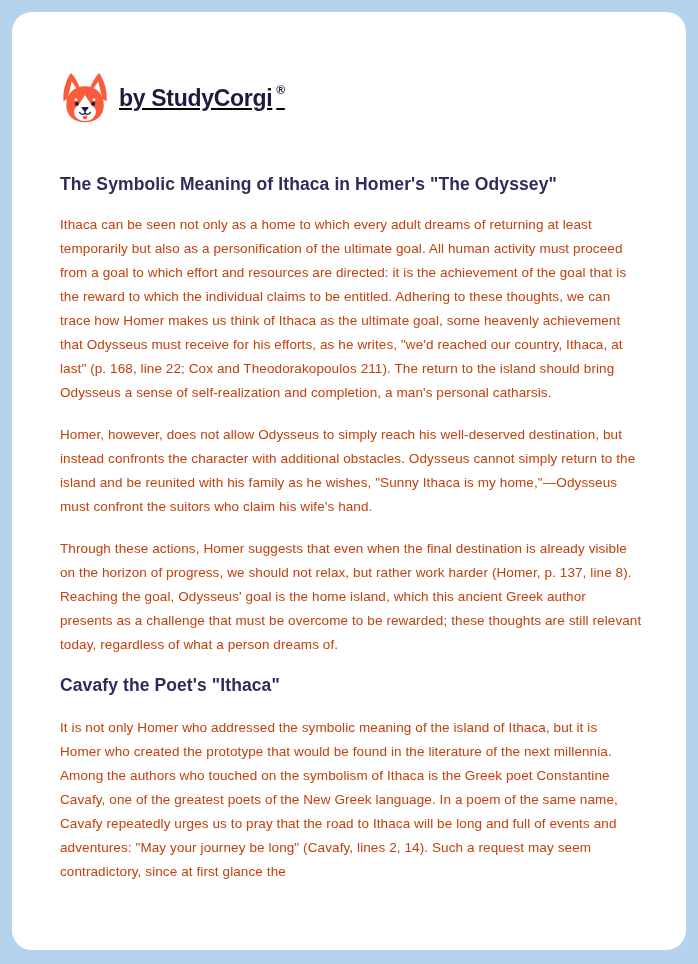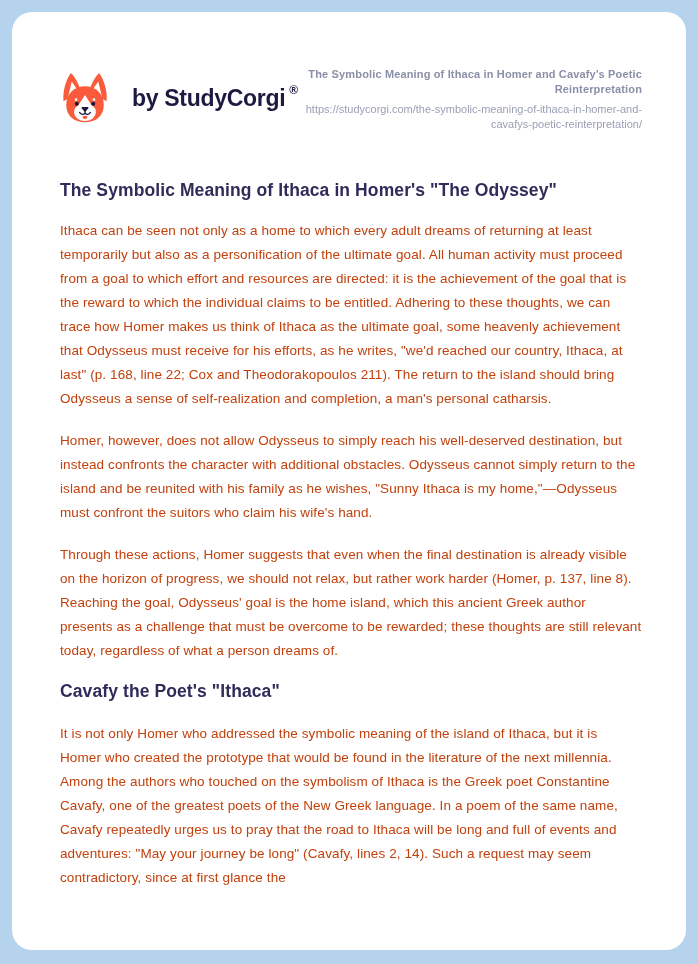--- a/index.html
+++ b/index.html
@@ -27,22 +27,23 @@
     overflow: hidden;
   }
   .doc-header {
     display: flex;
     justify-content: space-between;
     align-items: flex-start;
   }
   .brand {
     display: flex;
     align-items: center;
-    gap: 22px;
+    gap: 9px;
     margin-top: 5px;
+    text-decoration: underline;
   }
   .corgi-icon { width: 50px; height: 54px; flex: 0 0 auto; }
   .corgi-icon svg { width: 50px; height: 54px; display: block; }
   .brand-label {
     font-size: 23px;
     font-weight: bold;
     color: #1d1a42;
     letter-spacing: -0.3px;
     white-space: nowrap;
   }
@@ -112,24 +113,20 @@
             <circle cx="21.5" cy="40.5" r="2.6" fill="#1d1a42"></circle>
             <circle cx="42.5" cy="40.5" r="2.6" fill="#1d1a42"></circle>
             <path d="M28.5 45.5 L35.5 45.5 L32 49.5 Z" fill="#1d1a42" stroke="#1d1a42" stroke-width="2" stroke-linejoin="round"></path>
             <path d="M32 49.5 L32 52.5 M25 51.5 Q28.5 56 32 52.5 Q35.5 56 39 51.5" fill="none" stroke="#1d1a42" stroke-width="1.7" stroke-linecap="round"></path>
             <path d="M28.5 57 Q32 63.5 35.5 57 Q32 54.5 28.5 57 Z" fill="#f95b3b"></path>
           </svg>
         </span>
         <span class="brand-label"><span>by StudyCorgi</span><sup>®</sup></span>
       </div>
 
-      <div class="doc-meta">
-        <div class="doc-title">The Symbolic Meaning of Ithaca in Homer and Cavafy’s Poetic Reinterpretation</div>
-        <div class="doc-url">https://studycorgi.com/the-symbolic-meaning-of-ithaca-in-homer-and-cavafys-poetic-reinterpretation/</div>
-      </div>
     </header>
 
     <main>
       <h1>The Symbolic Meaning of Ithaca in Homer's "The Odyssey"</h1>
       <p>Ithaca can be seen not only as a home to which every adult dreams of returning at least temporarily but also as a personification of the ultimate goal. All human activity must proceed from a goal to which effort and resources are directed: it is the achievement of the goal that is the reward to which the individual claims to be entitled. Adhering to these thoughts, we can trace how Homer makes us think of Ithaca as the ultimate goal, some heavenly achievement that Odysseus must receive for his efforts, as he writes, "we'd reached our country, Ithaca, at last" (p. 168, line 22; Cox and Theodorakopoulos 211). The return to the island should bring Odysseus a sense of self-realization and completion, a man's personal catharsis.</p>
       <p>Homer, however, does not allow Odysseus to simply reach his well-deserved destination, but instead confronts the character with additional obstacles. Odysseus cannot simply return to the island and be reunited with his family as he wishes, "Sunny Ithaca is my home,"—Odysseus must confront the suitors who claim his wife's hand.</p>
       <p>Through these actions, Homer suggests that even when the final destination is already visible on the horizon of progress, we should not relax, but rather work harder (Homer, p. 137, line 8). Reaching the goal, Odysseus' goal is the home island, which this ancient Greek author presents as a challenge that must be overcome to be rewarded; these thoughts are still relevant today, regardless of what a person dreams of.</p>
 
       <h2>Cavafy the Poet's "Ithaca"</h2>
       <p>It is not only Homer who addressed the symbolic meaning of the island of Ithaca, but it is Homer who created the prototype that would be found in the literature of the next millennia. Among the authors who touched on the symbolism of Ithaca is the Greek poet Constantine Cavafy, one of the greatest poets of the New Greek language. In a poem of the same name, Cavafy repeatedly urges us to pray that the road to Ithaca will be long and full of events and adventures: "May your journey be long" (Cavafy, lines 2, 14). Such a request may seem contradictory, since at first glance the</p>

